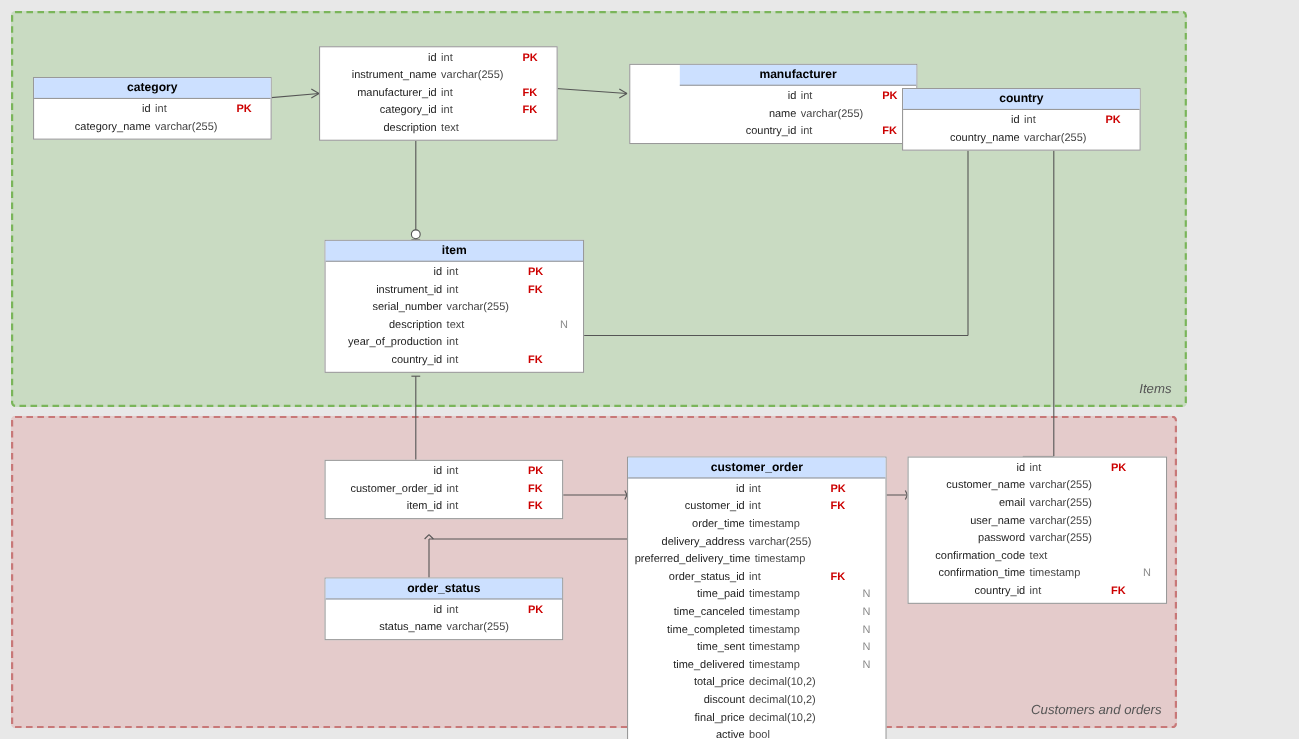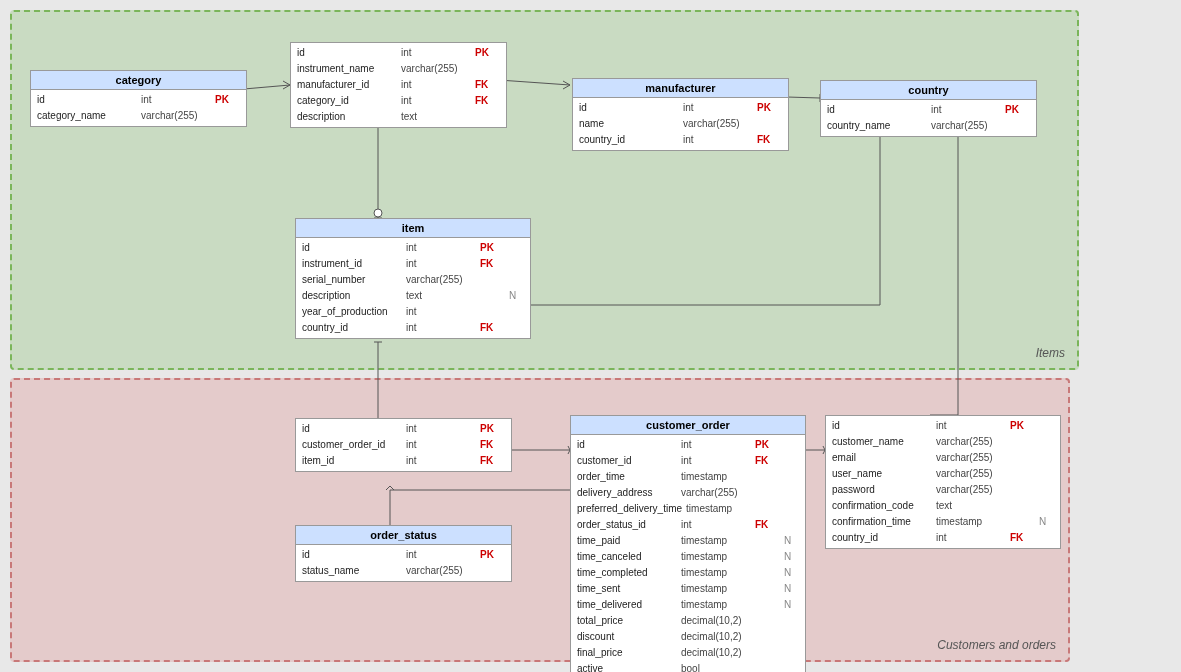--- a/index.html
+++ b/index.html
@@ -69,20 +69,21 @@
     .entity-row {
       display: flex;
       padding: 1px 6px;
       font-size: 10px;
       line-height: 14px;
       gap: 4px;
     }
     .entity-row .col-name {
       min-width: 100px;
       color: #222;
+      text-align: right;
     }
     .entity-row .col-type {
       min-width: 70px;
       color: #444;
     }
     .entity-row .col-key {
       min-width: 25px;
       color: #c00;
       font-weight: bold;
     }
@@ -219,21 +220,21 @@
         <span class="col-key">FK</span>
       </div>
       <div class="entity-row">
         <span class="col-name">description</span>
         <span class="col-type">text</span>
         <span class="col-key"></span>
       </div>
     </div>
   </div>
 
-  <div class="entity" style="left:572px; top:78px; min-width:165px;">
+  <div class="entity" style="left:572px; top:58px; min-width:165px;padding-left:45px;">
     <div class="entity-header">manufacturer</div>
     <div class="entity-body">
       <div class="entity-row">
         <span class="col-name">id</span>
         <span class="col-type">int</span>
         <span class="col-key">PK</span>
       </div>
       <div class="entity-row">
         <span class="col-name">name</span>
         <span class="col-type">varchar(255)</span>

